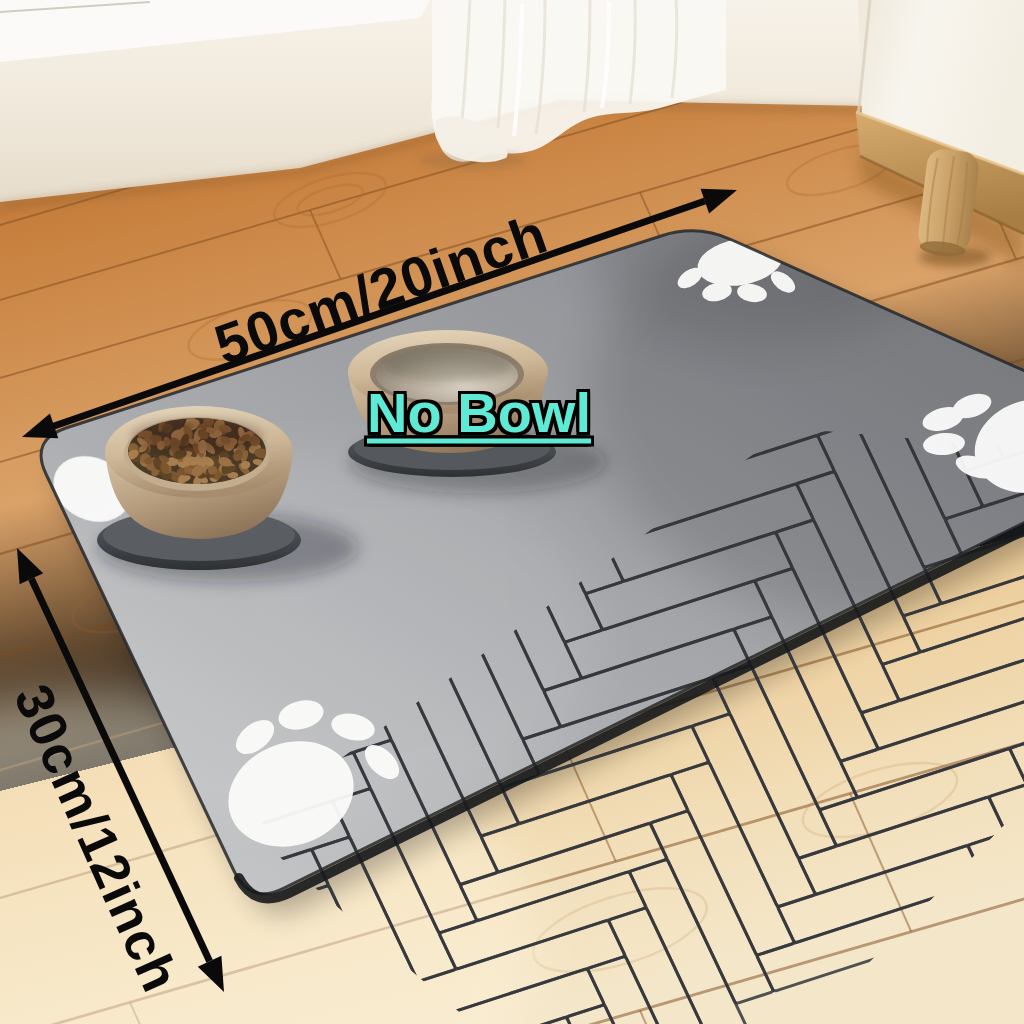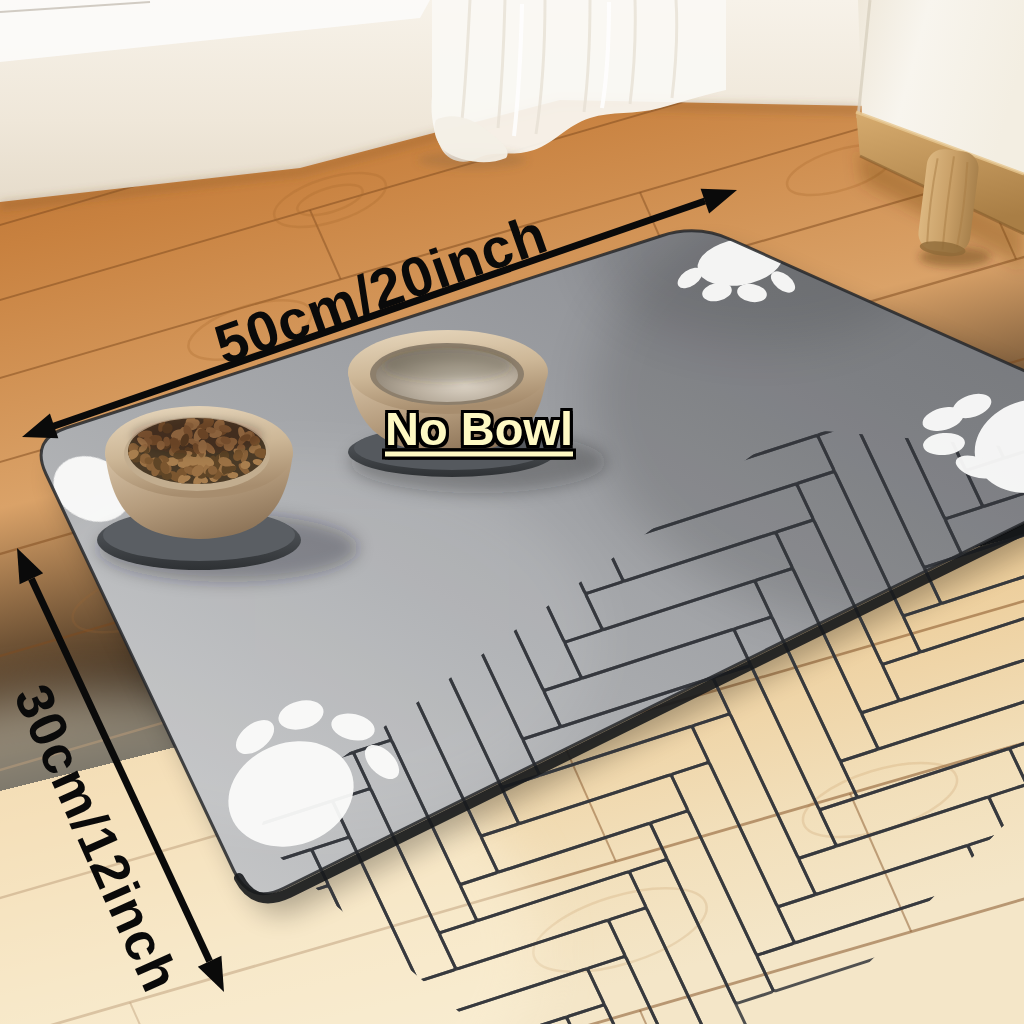--- a/index.html
+++ b/index.html
@@ -5,22 +5,22 @@
   html,body{margin:0;padding:0;background:#222;}
   .stage{position:relative;width:1024px;height:1024px;overflow:hidden;
          font-family:"Liberation Sans", sans-serif;background:#e8c априори;}
   .stage svg{position:absolute;left:0;top:0;}
   .dim-label{position:absolute;color:#0a0a0a;font-weight:800;white-space:nowrap;
              letter-spacing:1px;}
   .dim-label.w{left:381px;top:289px;font-size:56px;
                transform:translate(-50%,-50%) rotate(-19.5deg);}
   .dim-label.h{left:97px;top:838px;font-size:53px;
                transform:translate(-50%,-50%) rotate(66deg);}
-  .nobowl{position:absolute;left:479px;top:428px;transform:translate(-50%,-50%);
-          font-size:47px;font-weight:800;color:#fef9c3;
+  .nobowl{position:absolute;left:479px;top:412px;transform:translate(-50%,-50%);
+          font-size:56px;font-weight:800;color:#5eead4;
           text-decoration:underline;text-decoration-thickness:5px;text-underline-offset:7px;
           text-shadow:-3px 0 0 #000,3px 0 0 #000,0 -3px 0 #000,0 3px 0 #000,
                       -2px -2px 0 #000,2px -2px 0 #000,-2px 2px 0 #000,2px 2px 0 #000,
                       -3px 3px 0 #000,3px 3px 0 #000,-3px -3px 0 #000,3px -3px 0 #000;}
 </style>
 </head>
 <body>
 
 <div class="stage">
 <svg width="1024" height="1024" viewBox="0 0 1024 1024">

